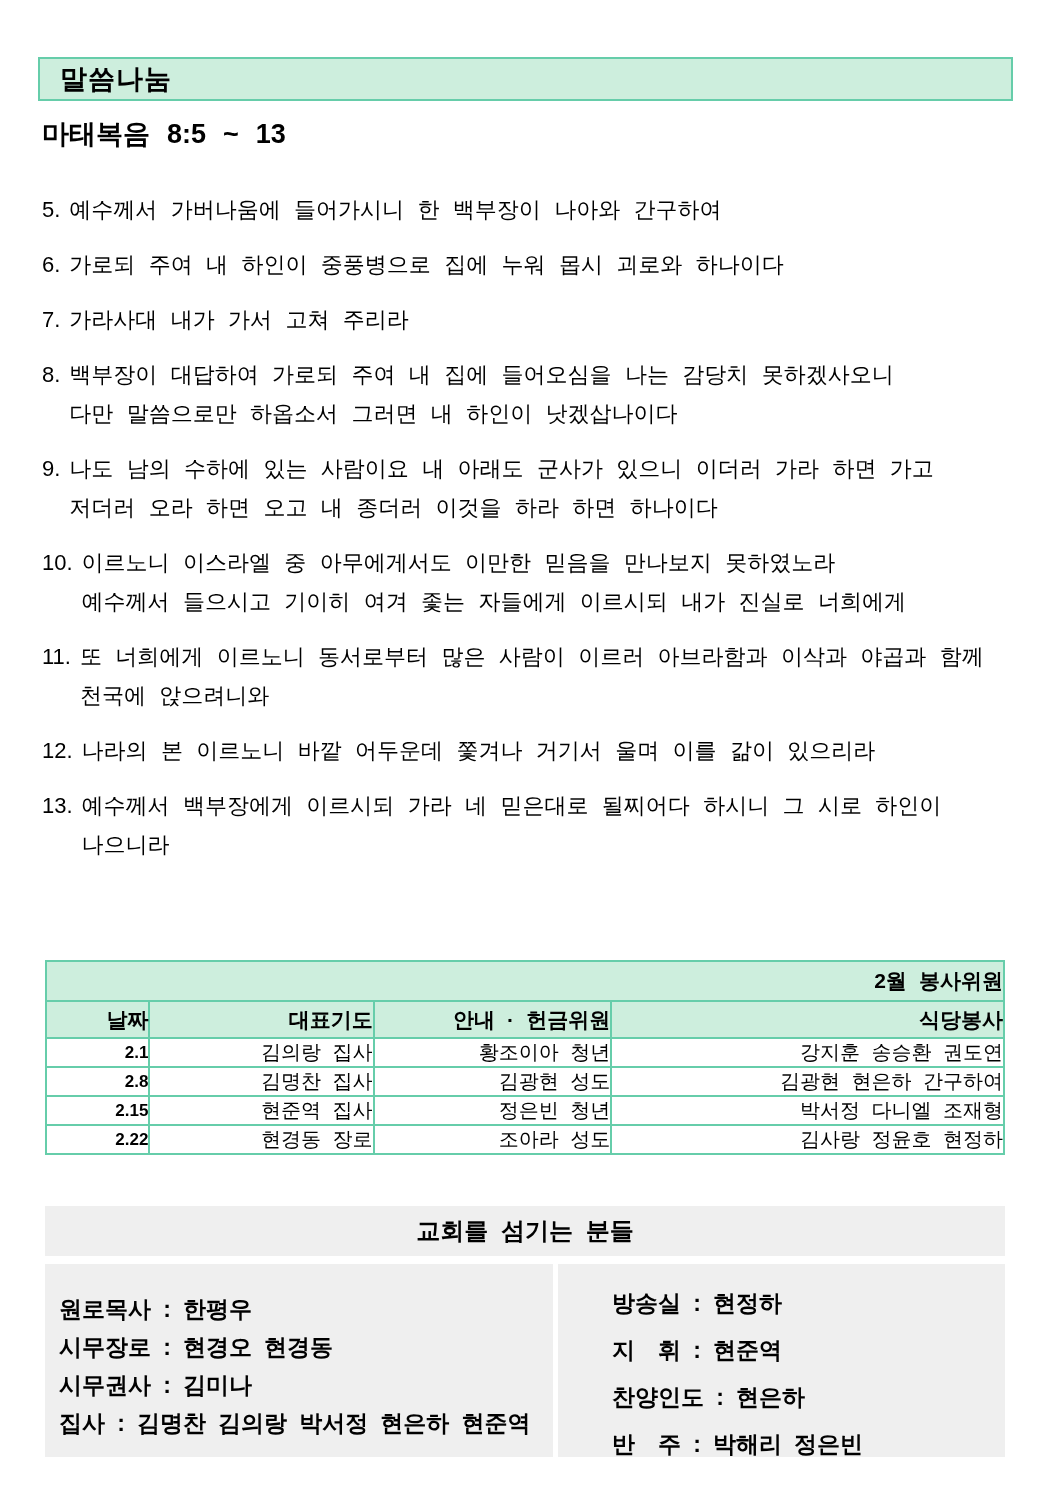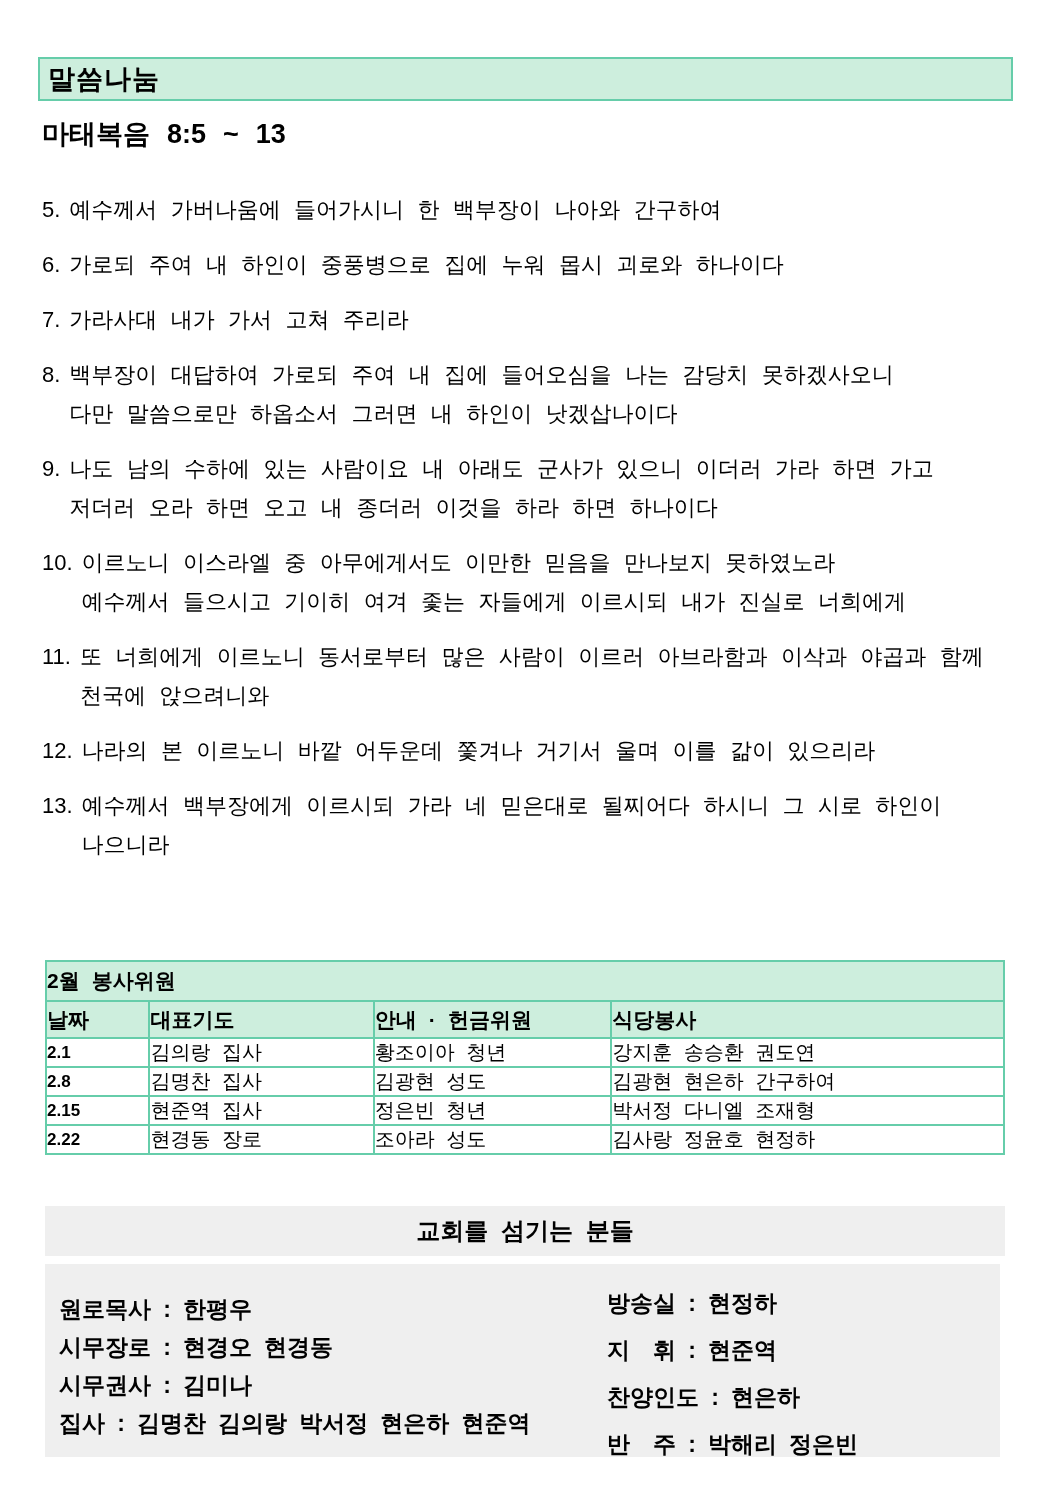--- a/index.html
+++ b/index.html
@@ -18,21 +18,21 @@
   }
   .page{width:1050px;height:1488px;background:#ffffff;overflow:hidden;}
 
   
   .title-bar{
     margin:57px 37px 0 38px;
     height:44px;
     background:var(--green-fill);
     border:2px solid var(--green-border);
     display:flex;align-items:center;
-    padding-left:8px;
+    padding-left:20px;
   }
   .title-bar .bar-text{font-size:27px;font-weight:bold;letter-spacing:1px;}
 
   
   .scripture{
     margin:15px 0 0 42px;
     font-size:27px;font-weight:bold;
     word-spacing:0.35em;
   }
 
@@ -50,21 +50,21 @@
 
   
   .service-table{
     width:960px;
     margin:96px 0 0 45px;
     border-collapse:collapse;
     table-layout:fixed;
   }
   .service-table td,.service-table th{
     border:2px solid var(--green-border);
-    text-align:left;vertical-align:middle;
+    text-align:right;vertical-align:middle;
     word-spacing:0.3em;
   }
   .service-table .t-title{
     background:var(--green-fill);
     height:40px;font-size:21px;font-weight:bold;
   }
   .service-table th{
     background:var(--green-fill);
     height:37px;font-size:21px;font-weight:bold;
   }
@@ -76,21 +76,21 @@
   
   .servants{margin:51px 0 0 45px;width:960px;}
   .servants .s-title{
     background:var(--gray-fill);
     height:50px;
     display:flex;align-items:center;justify-content:center;
     font-size:24px;font-weight:bold;
     margin-bottom:8px;
     word-spacing:0.25em;
   }
-  .servants .s-body{display:flex;}
+  .servants .s-body{display:flex;gap:5px;}
   .servants .s-cell{background:var(--gray-fill);height:193px;}
   .servants .s-left{width:508px;padding:26px 10px 0 14px;}
   .servants .s-right{width:447px;padding:16px 10px 0 14px;}
   .servants .s-left .line{font-size:23px;font-weight:bold;line-height:38px;word-spacing:0.25em;}
   .servants .s-right .line{font-size:23px;font-weight:bold;line-height:47px;word-spacing:0.25em;margin-left:40px;}
 </style>
 </head>
 <body>
 
 <div class="page">

